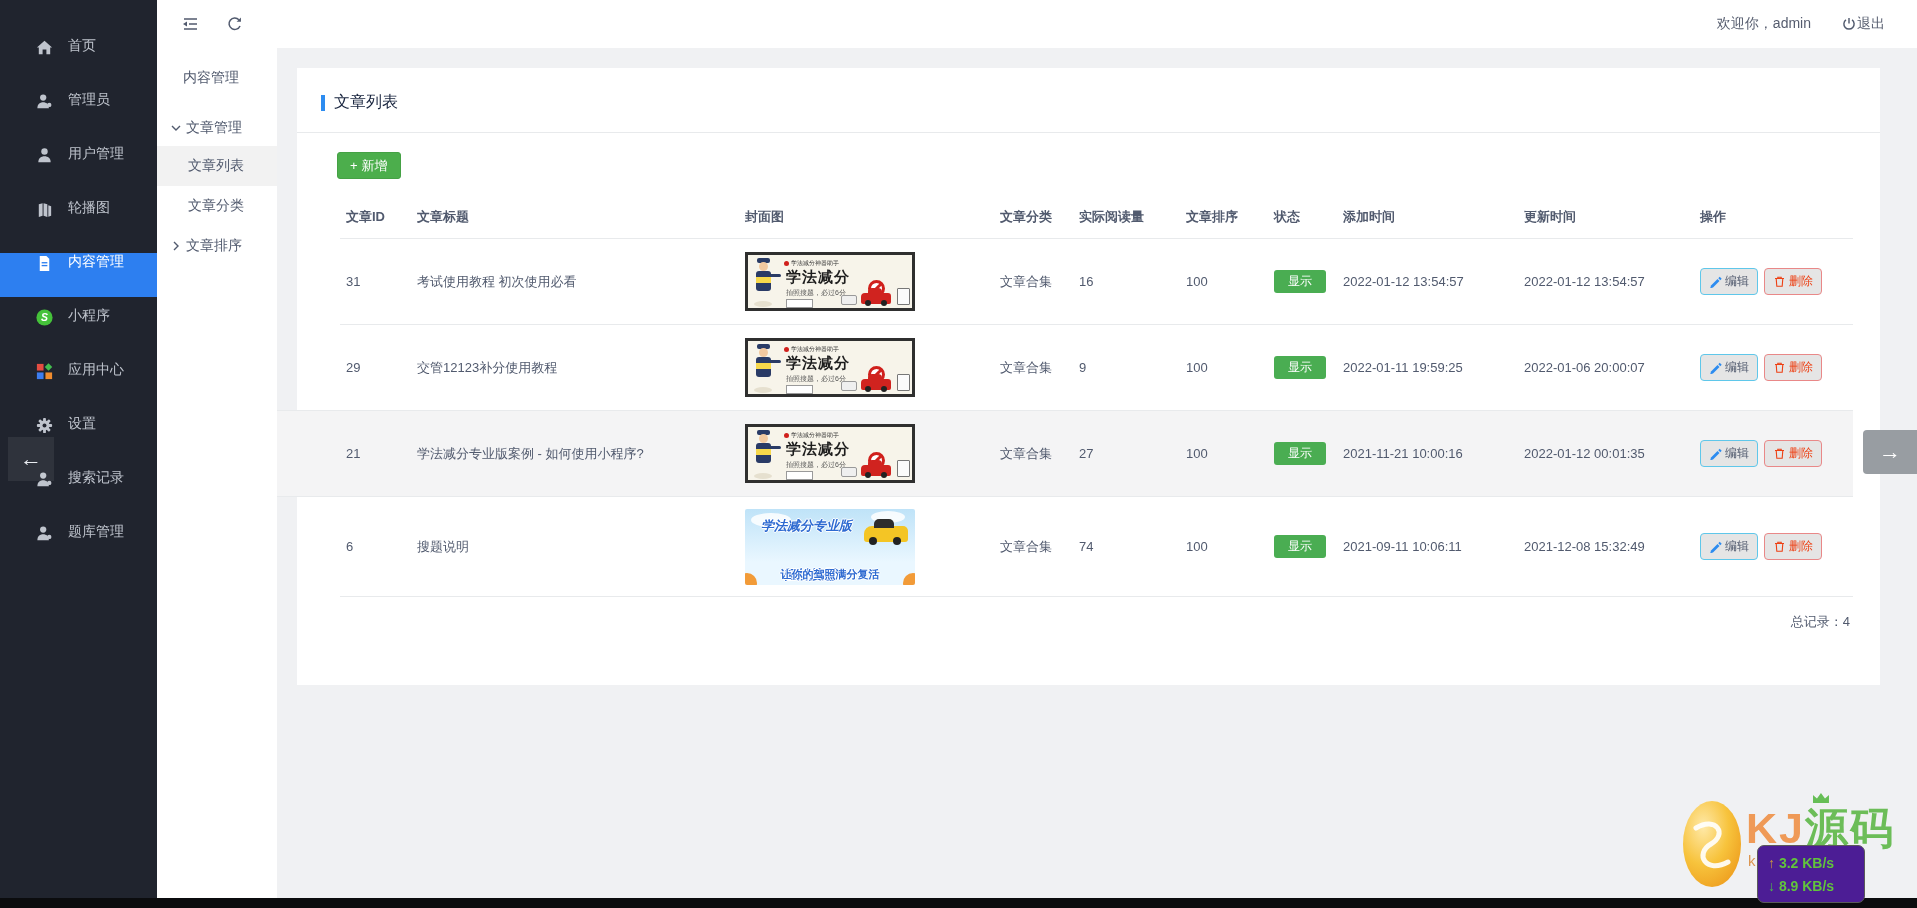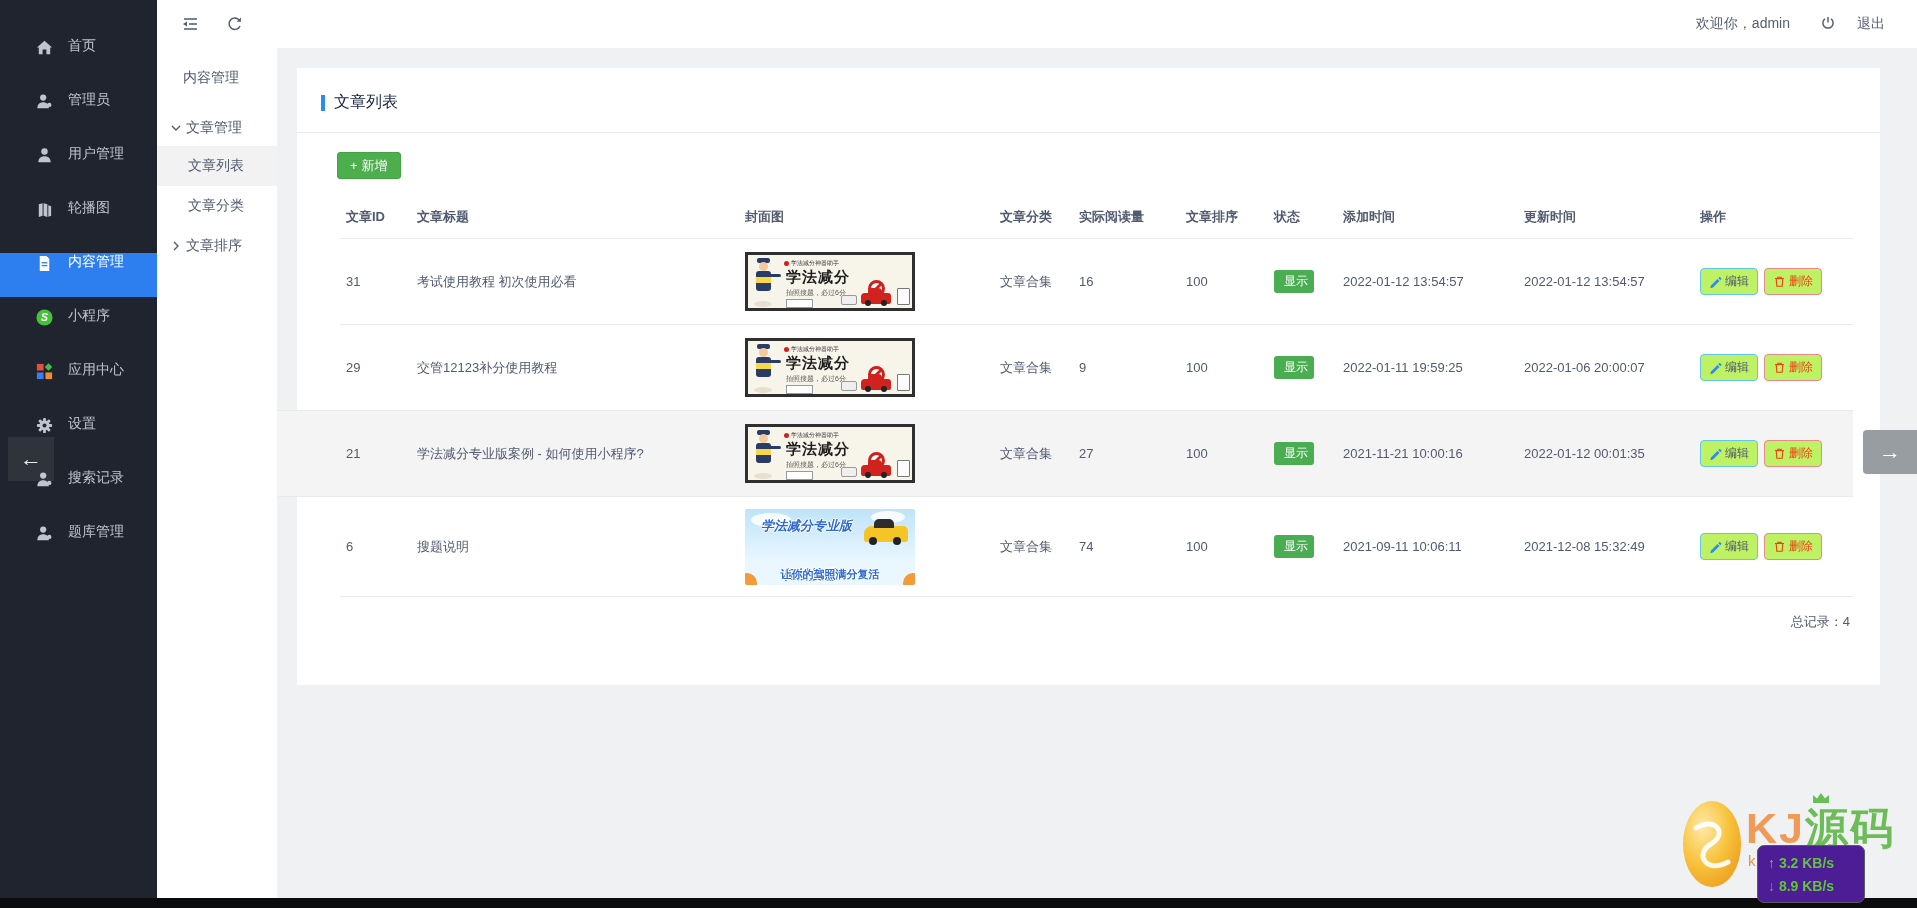--- a/index.html
+++ b/index.html
@@ -15,21 +15,21 @@
   .logo svg { vertical-align:-2px; margin-right:4px; }
   .nav-list { list-style:none; padding-top:37px; }
   .nav-item { height:44px; margin-bottom:10px; display:flex; align-items:flex-start; padding-left:34px; color:#bfc4cd; font-size:14px; cursor:pointer; }
   .nav-item .nico { width:20px; height:20px; margin-right:14px; display:flex; align-items:center; justify-content:center; }
   .nav-item.active { background:#2d7ff0; color:#fff; }
   .collapse-box { position:absolute; left:8px; top:437px; width:46px; height:44px; background:rgba(255,255,255,.07); display:flex; align-items:center; justify-content:center; color:#e9ecf1; font-size:22px; z-index:6; }
   
   .top-header { position:absolute; left:157px; top:0; right:0; height:48px; background:#fff; display:flex; align-items:center; }
   .tool-ic { width:22px; height:22px; margin-left:22px; cursor:pointer; display:flex; align-items:center; justify-content:center; }
   .header-right { margin-left:auto; display:flex; align-items:center; gap:30px; padding-right:32px; font-size:14px; color:#555c6e; }
-  .logout { display:flex; align-items:flex-start; gap:21px; cursor:pointer; }
+  .logout { display:flex; align-items:center; gap:0; cursor:pointer; }
   
   .submenu { position:absolute; left:157px; top:48px; width:120px; bottom:10px; background:#fff; font-size:14px; color:#515a6e; }
   .sm-section { margin-top:12px; height:36px; display:flex; align-items:center; padding-left:26px; }
   .sm-parent { margin-top:14px; height:36px; display:flex; align-items:center; padding-left:13px; cursor:pointer; }
   .sm-parent .chev { margin-right:4px; display:flex; }
   .sm-child { height:40px; display:flex; align-items:center; padding-left:31px; cursor:pointer; }
   .sm-child.active { background:#f2f2f2; }
   .sm-parent.last { margin-top:2px; }
   
   .main { position:absolute; left:277px; top:48px; right:0; bottom:10px; background:#f0f1f3; }
@@ -40,23 +40,23 @@
   .add-btn { margin:19px 0 0 40px; height:27px; padding:0 12px; background:#4cae4c; border:1px solid #45a145; border-radius:3px; color:#fff; font-size:13px; display:inline-flex; align-items:center; gap:4px; cursor:pointer; }
   
   .table { margin:16px 27px 0 43px; width:1513px; font-size:13px; }
   .thead, .trow { display:grid; grid-template-columns:71px 328px 255px 79px 107px 88px 69px 181px 176px 159px; align-items:center; border-bottom:1px solid #e8eaec; }
   .thead { height:44px; font-weight:bold; color:#515a6e; }
   .trow { height:86px; position:relative; }
   .trow.tall { height:100px; }
   .thead > div, .trow > div { padding-left:6px; }
   .trow.hl { background:#f4f4f5; }
   .trow.hl::before { content:""; position:absolute; left:-63px; top:-1px; bottom:-1px; width:63px; background:#f4f4f5; border-top:1px solid #e8eaec; border-bottom:1px solid #e8eaec; }
-  .badge { display:inline-block; min-width:40px; text-align:right; padding:3px 6px; background:#4aad52; color:#fff; font-size:12px; border-radius:3px; }
+  .badge { display:inline-block; min-width:40px; text-align:left; padding:3px 14px; background:#4aad52; color:#fff; font-size:12px; border-radius:3px; }
   .ops { display:flex; gap:6px; }
-  .btn-edit, .btn-del { height:27px; padding:0 8px; background:#bef264; border-radius:4px; font-size:12px; display:inline-flex; align-items:center; gap:3px; cursor:pointer; }
+  .btn-edit, .btn-del { height:27px; padding:0 8px; background:#e5e5e5; border-radius:4px; font-size:12px; display:inline-flex; align-items:center; gap:3px; cursor:pointer; }
   .btn-edit { border:1px solid #5fc7ea; color:#515a6e; }
   .btn-del  { border:1px solid #e98888; color:#ed4014; }
   .total { text-align:right; padding:16px 30px 0 0; font-size:13px; color:#515a6e; }
   
   .banner { position:relative; overflow:hidden; }
   .banner-police { width:170px; height:59px; border:3px solid #2f2f2f; background:#f7f4ea; }
   .bp-cap  { position:absolute; left:9px;  top:3px;  width:13px; height:5px; background:#2a3b66; border-radius:2px; }
   .bp-face { position:absolute; left:11px; top:7px;  width:9px;  height:9px; background:#f2c9a0; border-radius:50%; }
   .bp-body { position:absolute; left:8px;  top:16px; width:15px; height:20px; border-radius:3px;
              background:linear-gradient(#2a3b66 0 28%, #f7d84b 28% 58%, #2a3b66 58%); }

